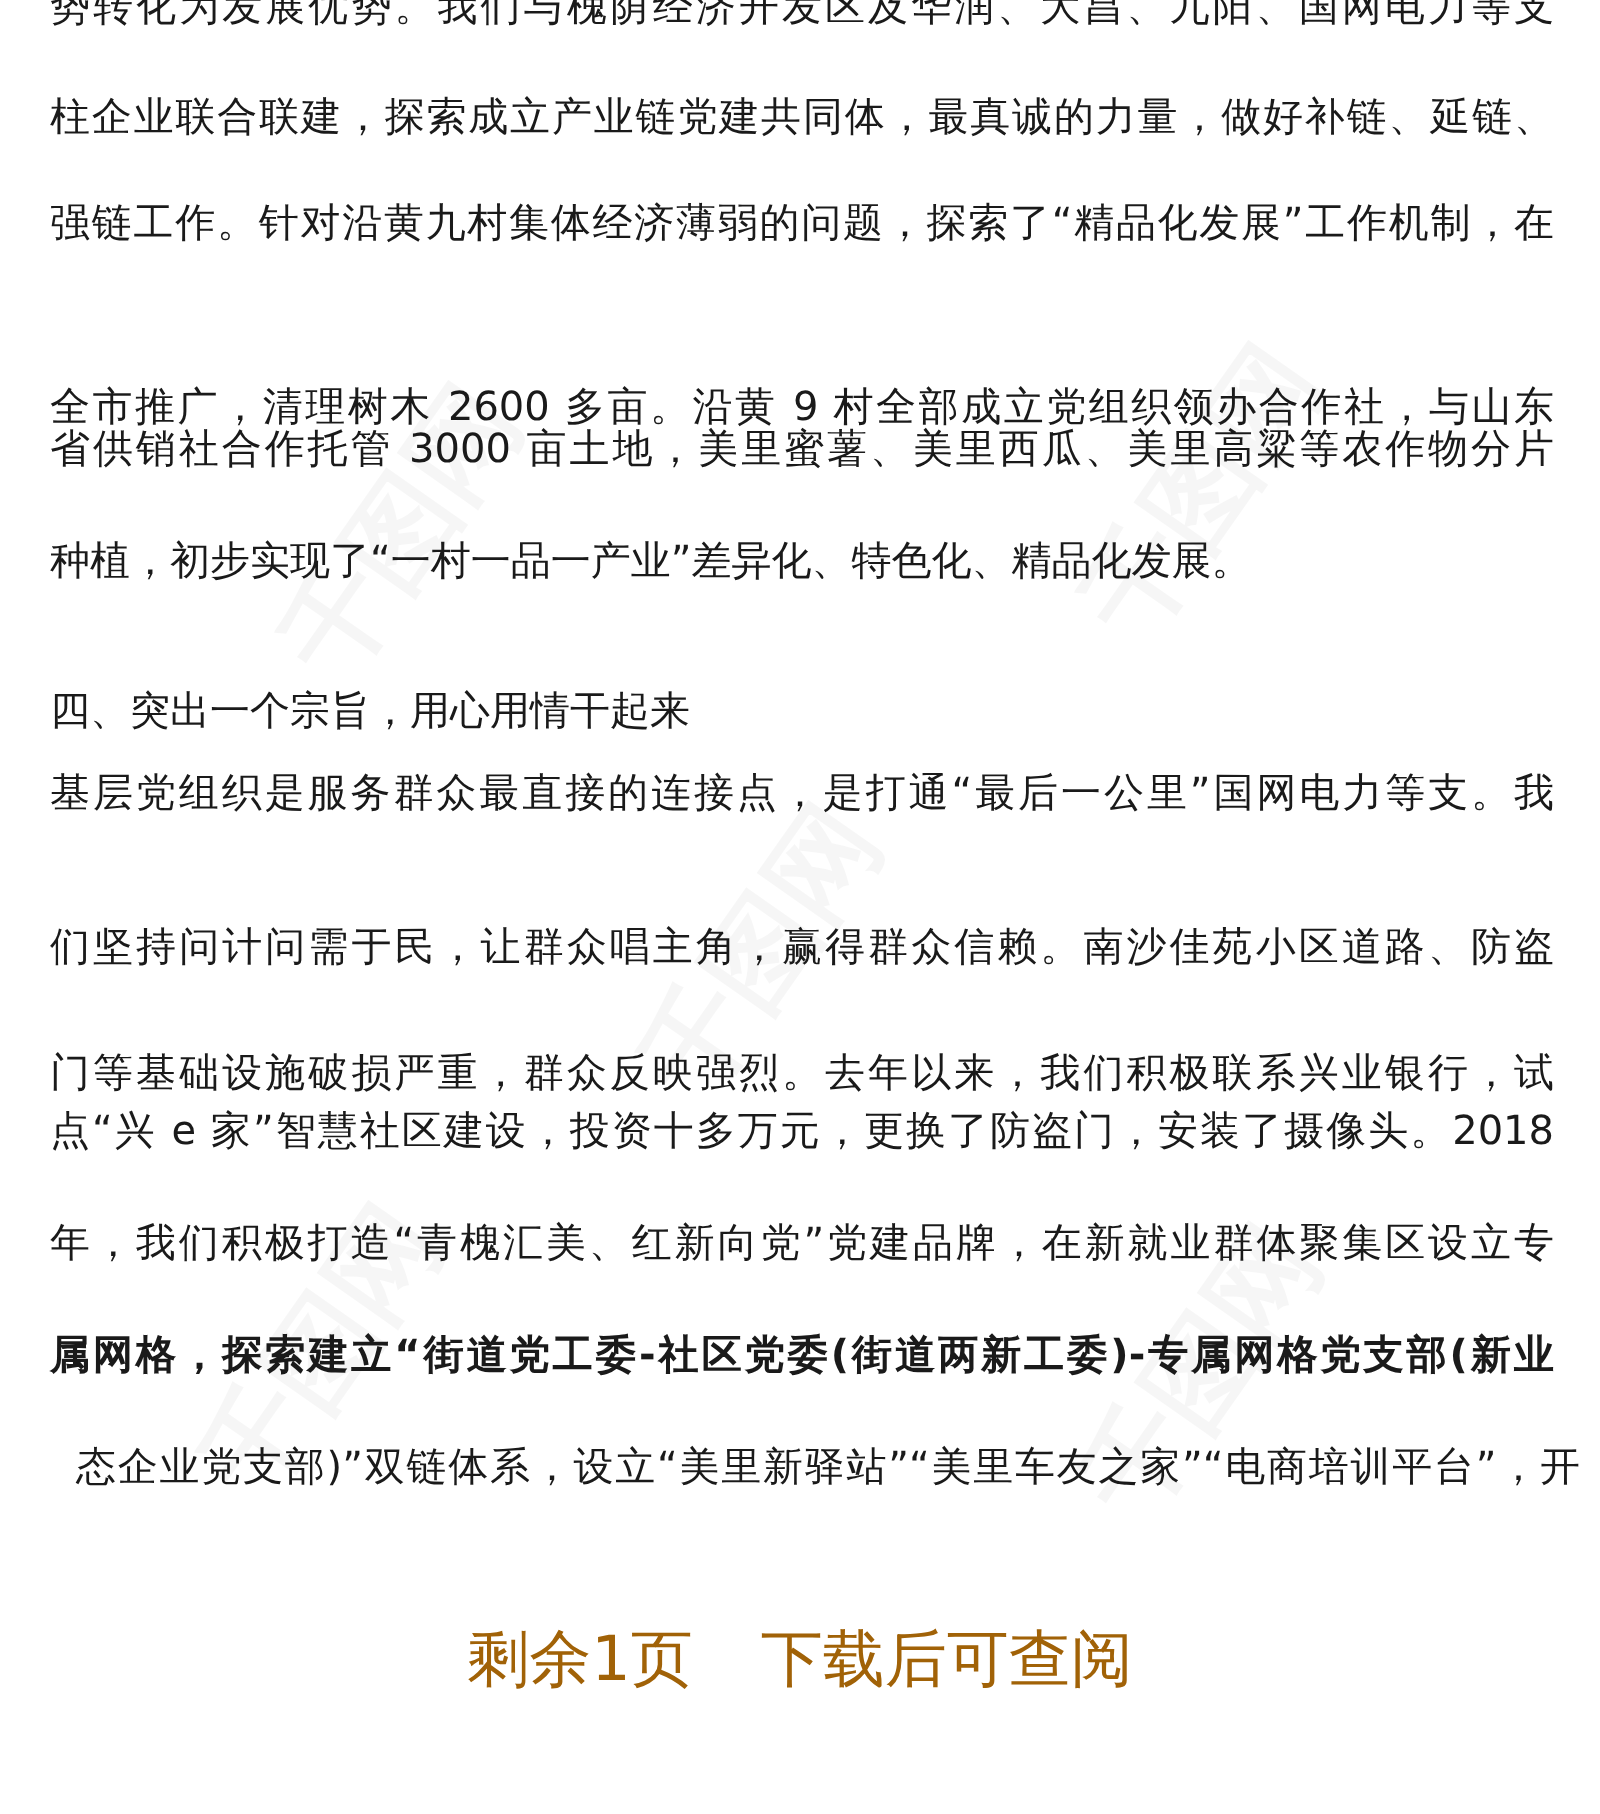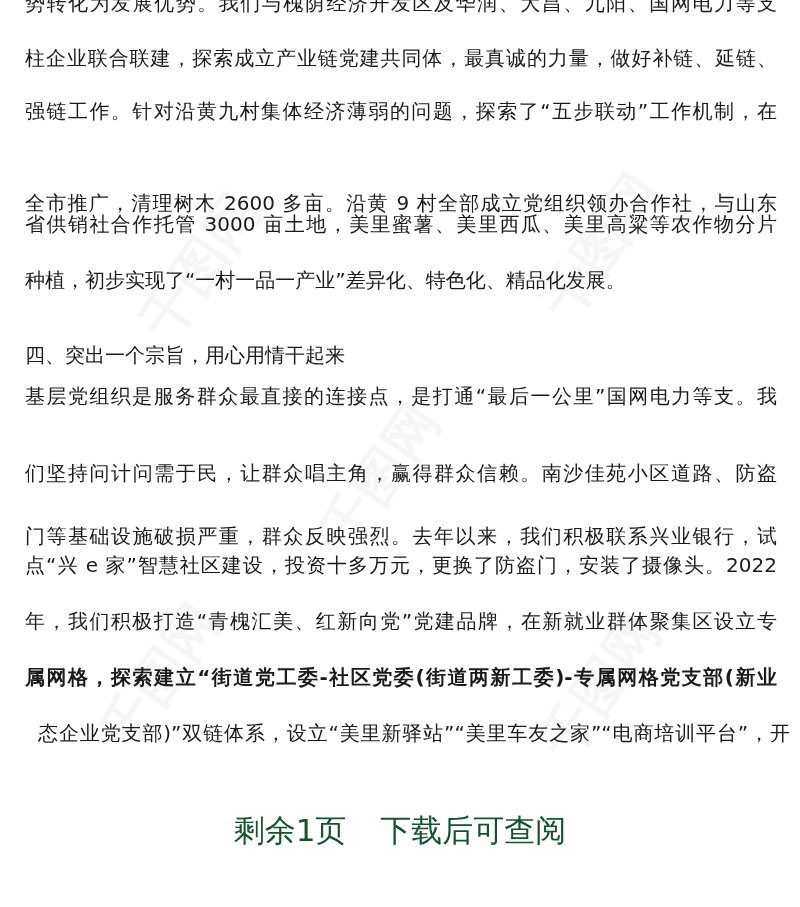--- a/index.html
+++ b/index.html
@@ -50,52 +50,52 @@
   }
   .footer {
     position: absolute;
     left: 0;
     width: 800px;
     top: 808px;
     height: 44px;
     text-align: center;
     font-size: 31px;
     line-height: 44px;
-    color: #14532d;
+    color: #a16207;
     letter-spacing: 0;
   }
   .footer .gap {
     display: inline-block;
     width: 34px;
   }
 </style>
 </head>
 <body>
 
 <div class="page">
 
   <div class="watermark" style="left:120px; top:230px;">千图网</div>
   <div class="watermark" style="left:520px; top:210px;">千图网</div>
   <div class="watermark" style="left:300px; top:440px;">千图网</div>
   <div class="watermark" style="left:80px; top:640px;">千图网</div>
   <div class="watermark" style="left:520px; top:650px;">千图网</div>
 
   <div class="line" style="top:-12px;">势转化为发展优势。我们与槐荫经济开发区及华润、大昌、九阳、国网电力等支</div>
   <div class="line" style="top:43px;">柱企业联合联建，探索成立产业链党建共同体，最真诚的力量，做好补链、延链、</div>
-  <div class="line" style="top:96px;">强链工作。针对沿黄九村集体经济薄弱的问题，探索了“五步联动”工作机制，在</div>
+  <div class="line" style="top:96px;">强链工作。针对沿黄九村集体经济薄弱的问题，探索了“精品化发展”工作机制，在</div>
   <div class="line" style="top:152px;margin-top:36px;">全市推广，清理树木 2600 多亩。沿黄 9 村全部成立党组织领办合作社，与山东</div>
   <div class="line" style="top:209px;">省供销社合作托管 3000 亩土地，美里蜜薯、美里西瓜、美里高粱等农作物分片</div>
   <div class="line last" style="top:265px;">种植，初步实现了“一村一品一产业”差异化、特色化、精品化发展。</div>
 
   <div class="line last" style="top:340px;">四、突出一个宗旨，用心用情干起来</div>
 
   <div class="line" style="top:381px;">基层党组织是服务群众最直接的连接点，是打通“最后一公里”国网电力等支。我</div>
   <div class="line" style="top:458px;">们坚持问计问需于民，让群众唱主角，赢得群众信赖。南沙佳苑小区道路、防盗</div>
   <div class="line" style="top:493px;margin-top:28px;">门等基础设施破损严重，群众反映强烈。去年以来，我们积极联系兴业银行，试</div>
-  <div class="line" style="top:550px;">点“兴 e 家”智慧社区建设，投资十多万元，更换了防盗门，安装了摄像头。2022</div>
+  <div class="line" style="top:550px;">点“兴 e 家”智慧社区建设，投资十多万元，更换了防盗门，安装了摄像头。2018</div>
   <div class="line" style="top:606px;">年，我们积极打造“青槐汇美、红新向党”党建品牌，在新就业群体聚集区设立专</div>
   <div class="line" style="top:662px;font-weight:bold;">属网格，探索建立“街道党工委-社区党委(街道两新工委)-专属网格党支部(新业</div>
   <div class="line" style="top:718px;margin-left:13px;">态企业党支部)”双链体系，设立“美里新驿站”“美里车友之家”“电商培训平台”，开</div>
 
   <div class="footer">
     <span>剩余1页</span><span class="gap"></span><span>下载后可查阅</span>
   </div>
 
 </div>
 

